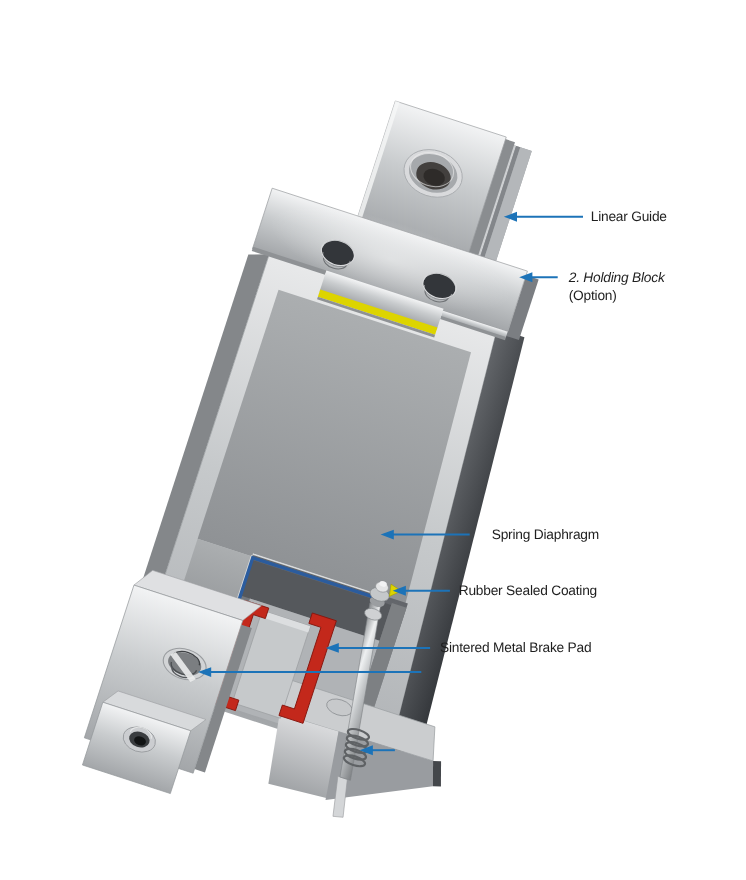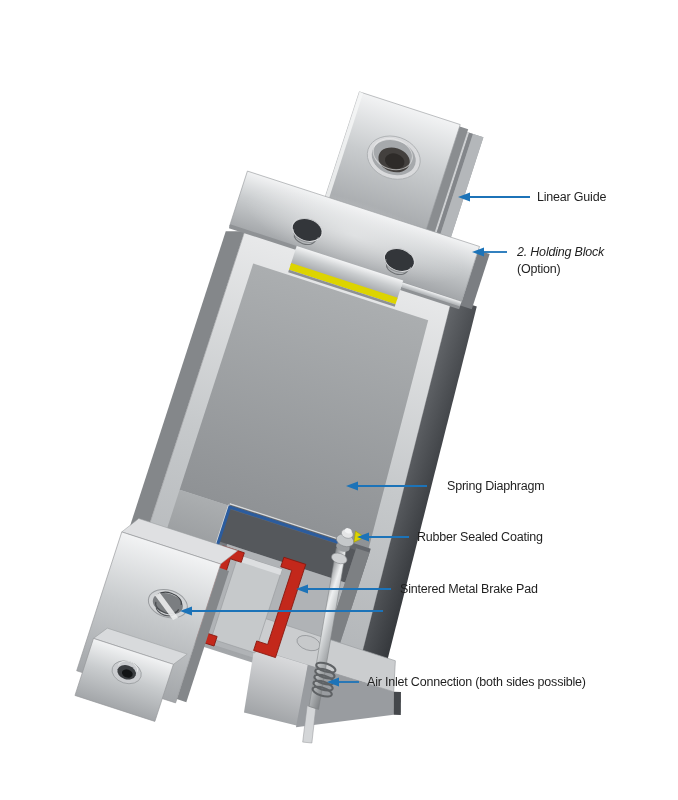--- a/index.html
+++ b/index.html
@@ -240,15 +240,14 @@
   <span style="display:block;">(Option)</span>
 </div>
 
 <div class="label" style="left:436px;top:478px;margin-left:11px;">Spring Diaphragm</div>
 
 <div class="label" style="left:417px;top:529px;">Rubber Sealed Coating</div>
 
 <div class="label" style="left:400px;top:581px;">Sintered Metal Brake Pad</div>
 
 
-<div class="label" style="left:367px;top:674px;">Air Inlet Connection (both sides possible)</div>
 
 </div>
 
 </body></html>

